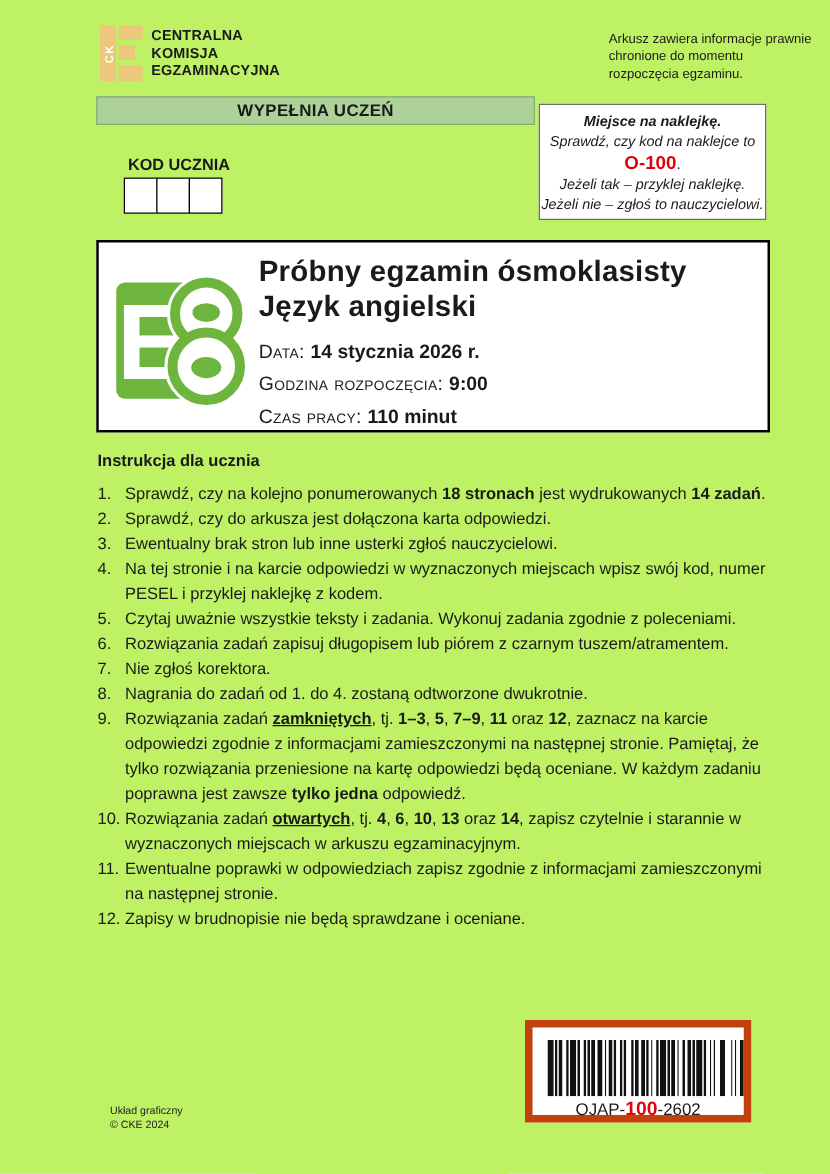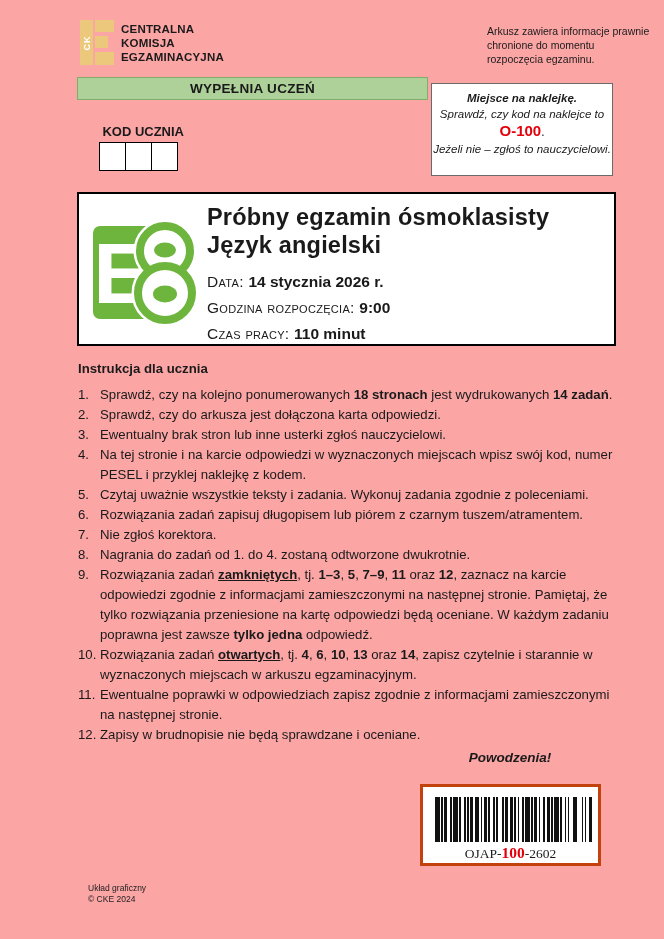--- a/index.html
+++ b/index.html
@@ -1,18 +1,18 @@
 <!DOCTYPE html>
 <html lang="pl"><head>
 <meta charset="utf-8">
 <style>
   * { margin:0; padding:0; box-sizing:border-box; }
   html,body { background:#e9e9e9; }
   body { font-family:"Liberation Sans", sans-serif; color:#1a1a1a; }
-  .page { position:relative; width:664px; height:939px; background:#fca5a5; margin:0 auto; overflow:hidden; }
+  .page { position:relative; width:664px; height:939px; background:#bef264; margin:0 auto; overflow:hidden; }
 
   
   .brand { position:absolute; left:80px; top:20px; display:flex; gap:7px; align-items:flex-start; }
   .ck-icon { position:relative; width:34px; height:45px; }
   .ck-bar { position:absolute; left:0; top:0; width:13px; height:45px; background:var(--tan); }
   .ck-bar span { position:absolute; left:50%; top:50%; transform:translate(-50%,-50%) rotate(-90deg); color:#fff; font-weight:bold; font-size:9px; letter-spacing:1px; }
   .ck-e { position:absolute; left:15px; top:0; width:19px; height:45px; }
   .ck-e i { position:absolute; left:0; background:var(--tan); display:block; }
   .ck-e i:nth-child(1){ top:0; width:19px; height:12px; }
   .ck-e i:nth-child(2){ top:16px; width:13px; height:12px; }
@@ -57,21 +57,21 @@
   .ins-list { list-style:none; }
   .ins-list li { display:flex; font-size:13.2px; line-height:20px; }
   .ins-list .num { flex:0 0 22px; }
   .ins-list .txt { flex:1; }
   .ins-list .b { font-weight:bold; }
   .ins-list .u { text-decoration:underline; }
 
   .good-luck { position:absolute; left:420px; top:750px; width:180px; text-align:center; font-weight:bold; font-style:italic; font-size:13.5px; }
 
   
-  .barcode-box { position:absolute; left:420px; top:784px; width:181px; height:82px; border:3px solid #c2410c; background:#fff;font-family:Liberation Serif, serif; }
+  .barcode-box { position:absolute; left:420px; top:816px; width:181px; height:82px; border:6px solid #c2410c; background:#fff; }
   .barcode { position:absolute; left:12px; top:10px; width:157px; height:45px; display:flex; align-items:stretch; overflow:hidden; }
   .barcode i { display:block; height:100%; }
   .barcode-text { position:absolute; left:0; right:0; top:57px; text-align:center; font-size:13.5px; }
   .barcode-text .code-red { color:var(--red); font-weight:bold; font-size:15.5px; }
 
   .footer-credit { position:absolute; left:88px; top:883px; font-size:8.5px; line-height:11px; color:#222; }
 </style>
 </head>
 <body>
 
@@ -96,20 +96,21 @@
   </div>
 
   <div class="legal">Arkusz zawiera informacje prawnie chronione do momentu rozpoczęcia egzaminu.</div>
 
   <div class="fill-bar">WYPEŁNIA UCZEŃ</div>
 
   <div class="sticker-box">
     <div class="st-title">Miejsce na naklejkę.</div>
     <div>Sprawdź, czy kod na naklejce to</div>
     <div class="st-code"><span>O-100</span><span class="st-period">.</span></div>
+    <div>Jeżeli tak – przyklej naklejkę.</div>
     <div>Jeżeli nie – zgłoś to nauczycielowi.</div>
   </div>
 
   <div class="code-group kod-group">
     <div class="code-label">KOD UCZNIA</div>
     <div class="cells" id="kod-cells">
         <div class="cell"></div>
         <div class="cell"></div>
         <div class="cell"></div>
       </div>
@@ -186,21 +187,20 @@
           <span class="num">11.</span>
           <span class="txt"><span>Ewentualne poprawki w odpowiedziach zapisz zgodnie z informacjami zamieszczonymi na następnej stronie.</span></span>
         </li>
         <li>
           <span class="num">12.</span>
           <span class="txt"><span>Zapisy w brudnopisie nie będą sprawdzane i oceniane.</span></span>
         </li>
       </ol>
   </div>
 
-  <div class="good-luck">Powodzenia!</div>
 
   <div class="barcode-box">
     <div class="barcode" id="barcode">
         <i style="width: 4.65px; background: rgb(17, 17, 17);"></i>
         <i style="width: 1.55px; background: rgb(255, 255, 255);"></i>
         <i style="width: 1.55px; background: rgb(17, 17, 17);"></i>
         <i style="width: 1.55px; background: rgb(255, 255, 255);"></i>
         <i style="width: 3.1px; background: rgb(17, 17, 17);"></i>
         <i style="width: 3.1px; background: rgb(255, 255, 255);"></i>
         <i style="width: 1.55px; background: rgb(17, 17, 17);"></i>

